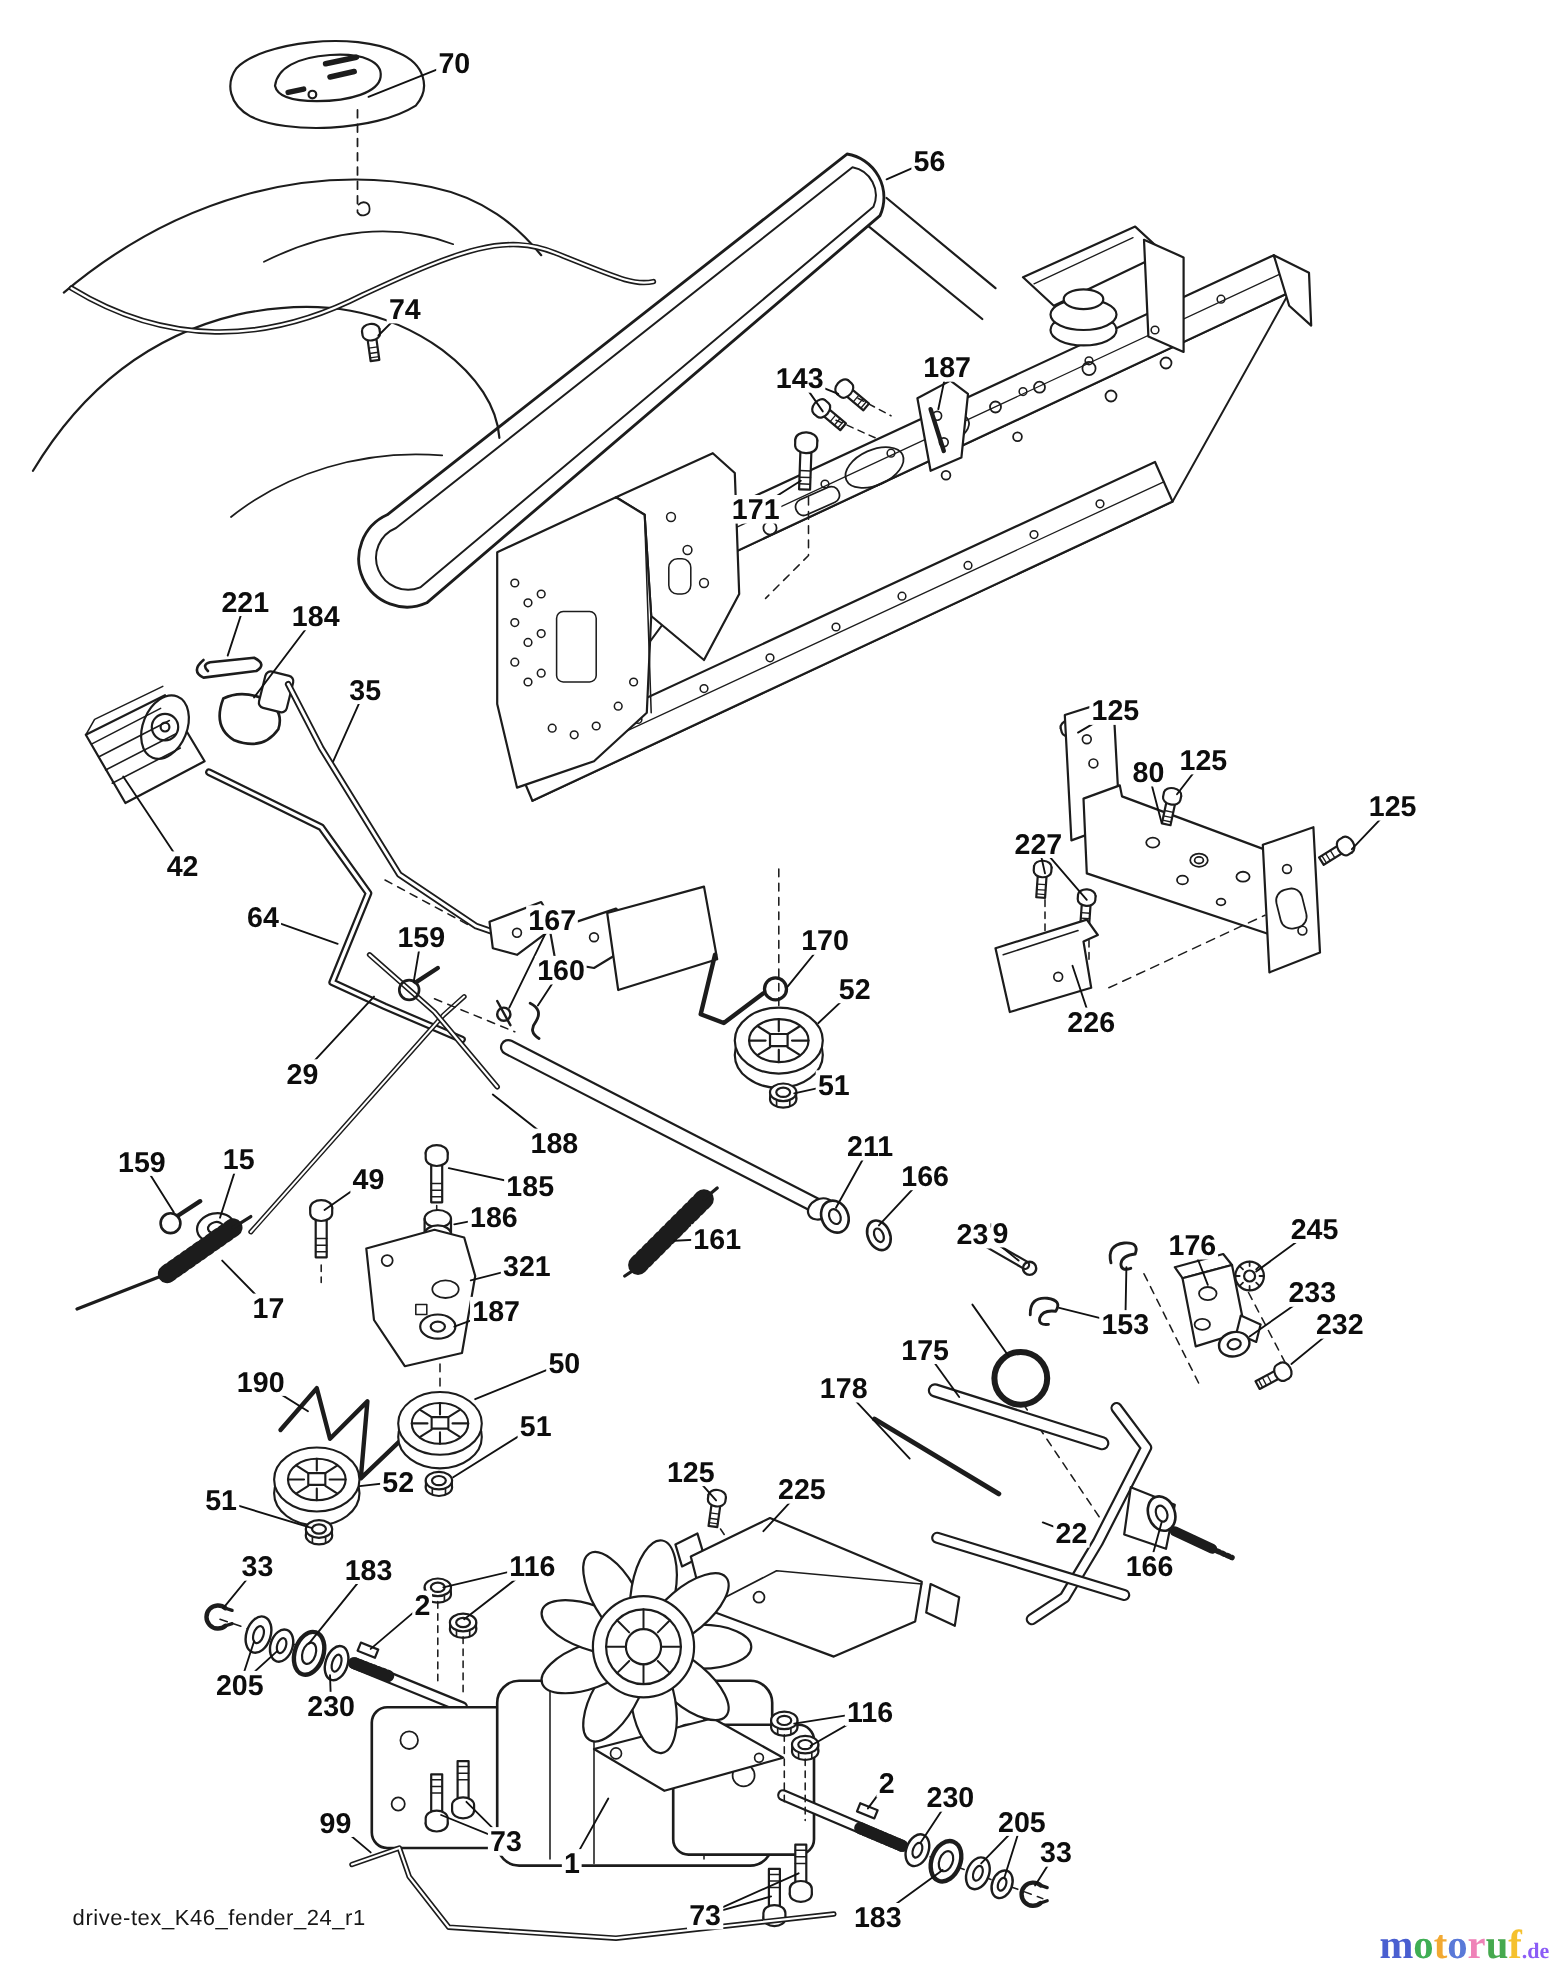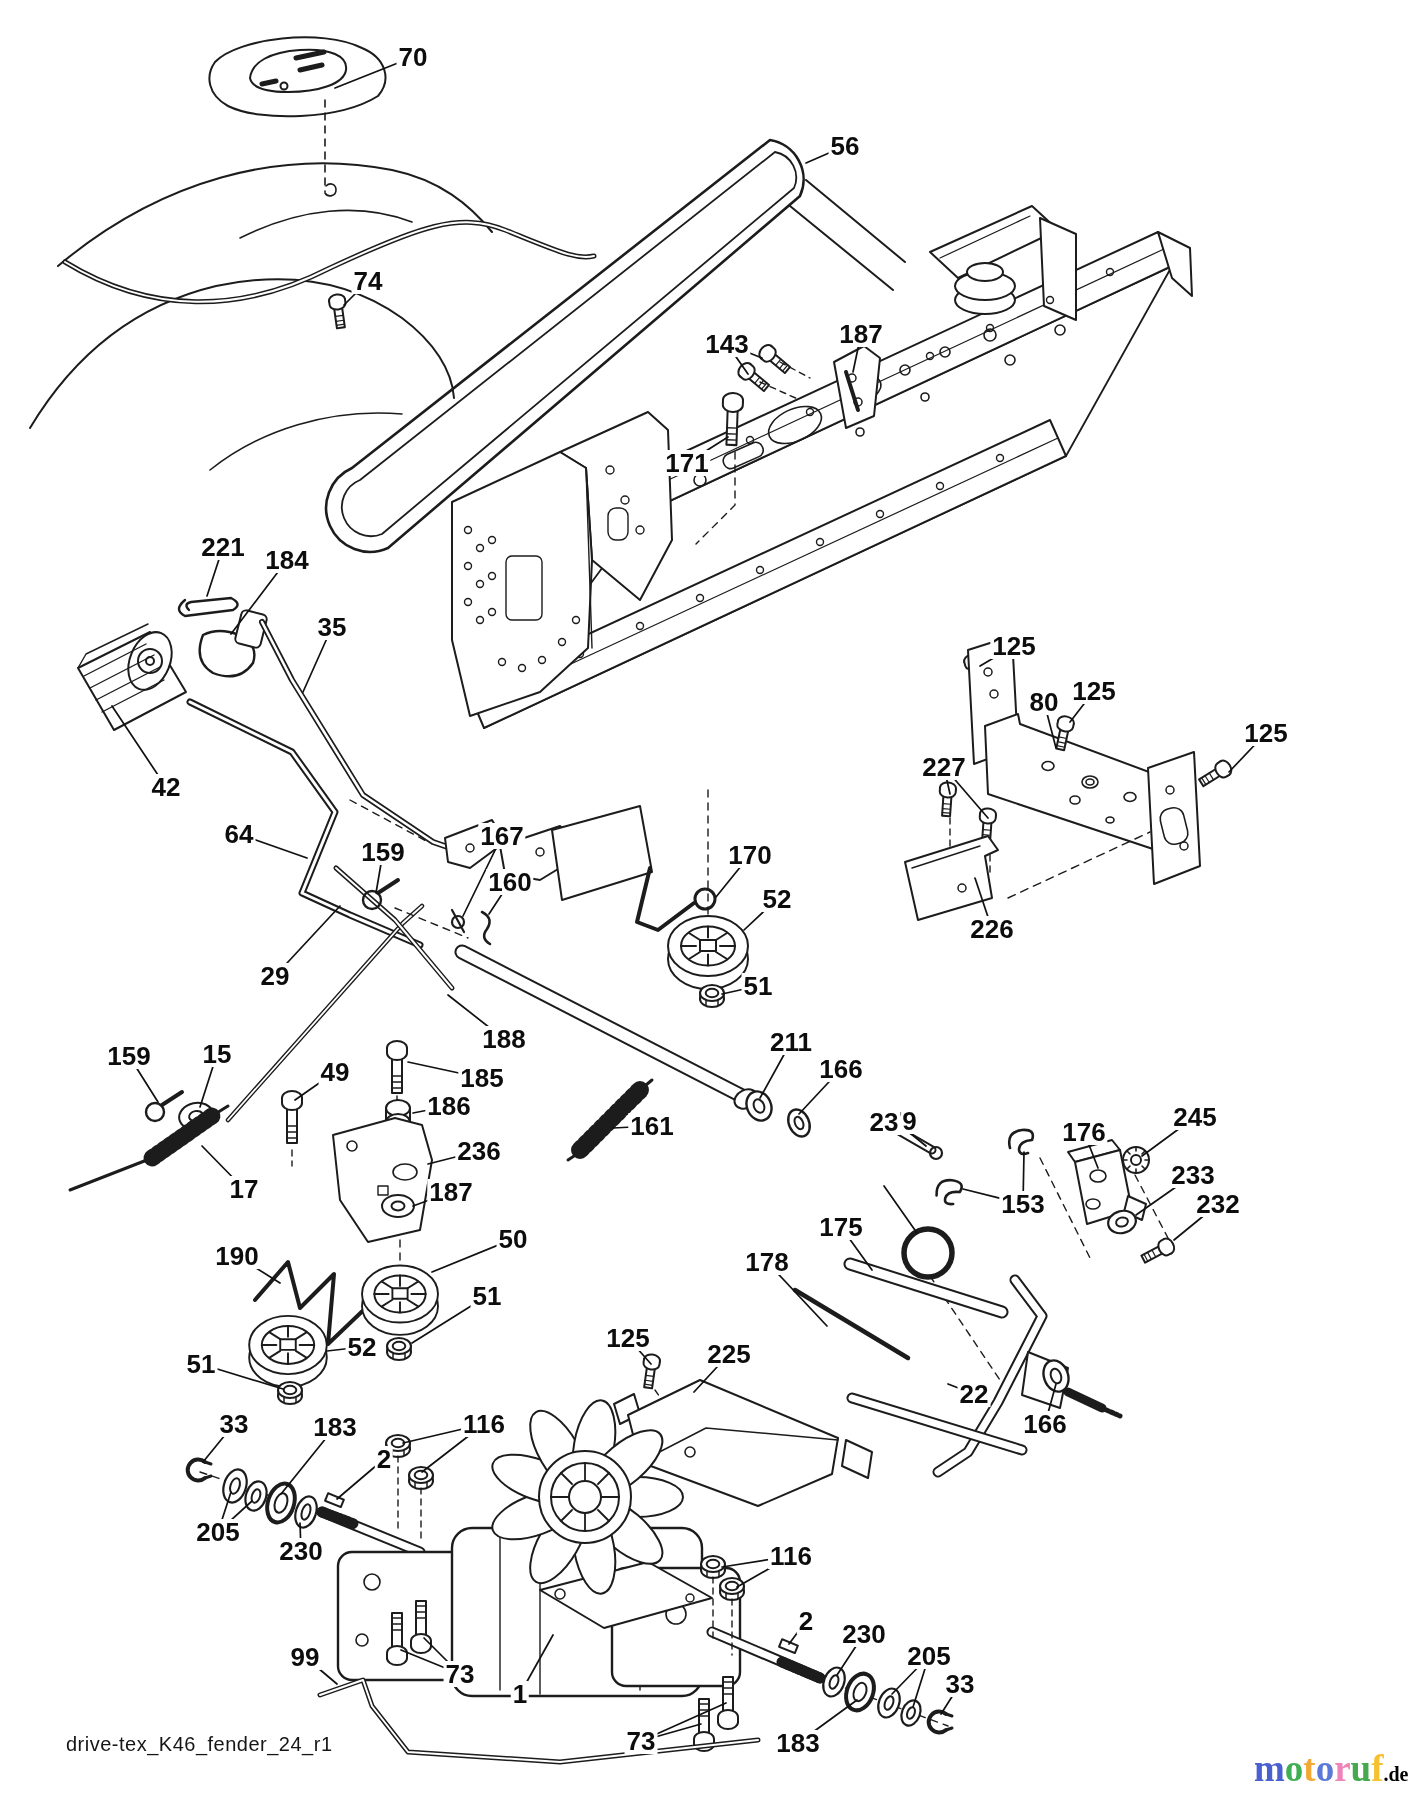--- a/index.html
+++ b/index.html
@@ -7,21 +7,21 @@
          font-family:"Liberation Sans",sans-serif;}
   #art{position:absolute;left:0;top:0;}
   svg{stroke-linecap:round;stroke-linejoin:round;}
   .plbl{position:absolute;transform:translate(-50%,-50%);
         font:700 26px/1 "Liberation Sans",sans-serif;color:#0d0d0d;
         background:#fff;padding:0 2px;white-space:nowrap;}
   #diagram-code{position:absolute;left:66px;top:1732px;
         font:400 20px/1.2 "Liberation Sans",sans-serif;color:#161616;letter-spacing:.5px;}
   #brand{position:absolute;left:1254px;top:1750px;display:flex;align-items:baseline;}
   #brand .bl{font:700 37px/1 "Liberation Serif",serif;}
-  #brand .suffix{font:700 20px/1 "Liberation Serif",serif;color:#000000;}
+  #brand .suffix{font:700 20px/1 "Liberation Serif",serif;color:#8b5cf6;}
 </style>
 </head>
 <body>
 
 <div id="stage">
 
 <svg id="art" width="1422" height="1800" viewBox="0 0 1422 1800" fill="none" stroke="#1c1c1c" stroke-width="2">
 
   <defs>
     <g id="boltL">
@@ -570,21 +570,21 @@
       <div class="plbl" style="left: 383px; top: 852px;">159</div>
       <div class="plbl" style="left: 502px; top: 836px;">167</div>
       <div class="plbl" style="left: 510px; top: 882px;">160</div>
       <div class="plbl" style="left: 275px; top: 976px;">29</div>
       <div class="plbl" style="left: 750px; top: 855px;">170</div>
       <div class="plbl" style="left: 777px; top: 899px;">52</div>
       <div class="plbl" style="left: 758px; top: 986px;">51</div>
       <div class="plbl" style="left: 504px; top: 1039px;">188</div>
       <div class="plbl" style="left: 482px; top: 1078px;">185</div>
       <div class="plbl" style="left: 449px; top: 1106px;">186</div>
-      <div class="plbl" style="left: 479px; top: 1151px;">236</div>
+      <div class="plbl" style="left: 479px; top: 1151px;">321</div>
       <div class="plbl" style="left: 451px; top: 1192px;">187</div>
       <div class="plbl" style="left: 513px; top: 1239px;">50</div>
       <div class="plbl" style="left: 487px; top: 1296px;">51</div>
       <div class="plbl" style="left: 237px; top: 1256px;">190</div>
       <div class="plbl" style="left: 362px; top: 1347px;">52</div>
       <div class="plbl" style="left: 201px; top: 1364px;">51</div>
       <div class="plbl" style="left: 234px; top: 1424px;">33</div>
       <div class="plbl" style="left: 335px; top: 1427px;">183</div>
       <div class="plbl" style="left: 384px; top: 1459px;">2</div>
       <div class="plbl" style="left: 484px; top: 1424px;">116</div>

